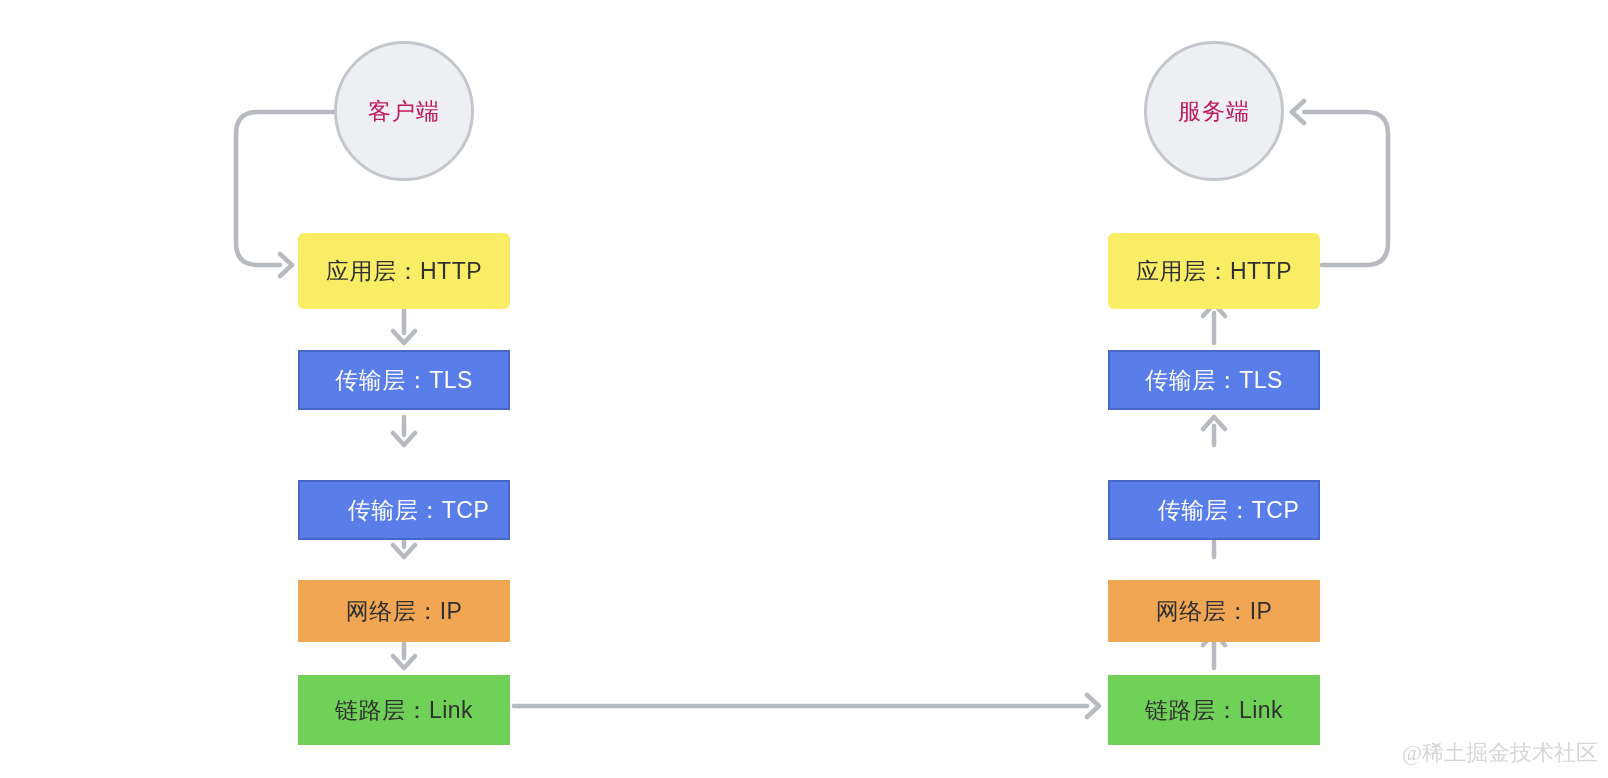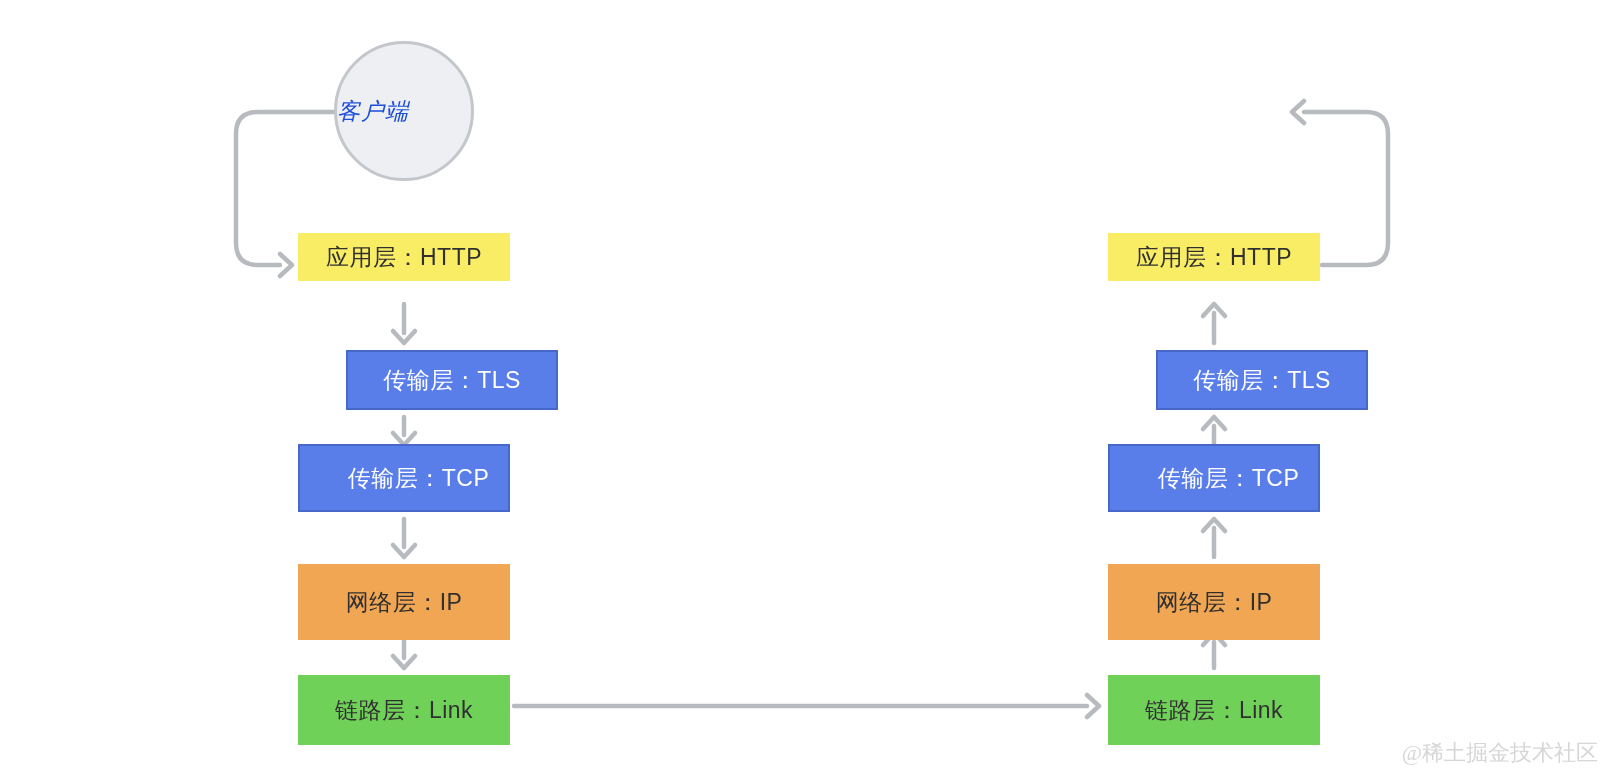--- a/index.html
+++ b/index.html
@@ -31,45 +31,44 @@
   .node-circle {
     position: absolute;
     width: 140px;
     height: 140px;
     border-radius: 50%;
     background: var(--circle_fill, #edeff2);
     border: 3px solid var(--circle_border, #c3c7cc);
     box-sizing: border-box;
     display: flex;
     align-items: center;
-    justify-content: flex-start;
+    justify-content: center;
     font-size: 23px;
-    color: #1d4ed8;
+    color: #be185d;
     letter-spacing: 1px;
-    font-style: italic;
   }
   .node-circle.client { left: 334px; top: 41px; }
   .node-circle.server { left: 1144px; top: 41px; }
   .layer-box {
     position: absolute;
     width: 212px;
     box-sizing: border-box;
     border: 2.5px solid transparent;
     display: flex;
     align-items: center;
     justify-content: center;
     font-size: 23px;
     letter-spacing: 0.5px;
   }
   .col-left  { left: 298px; }
   .col-right { left: 1108px; }
-  .row-app  { top: 233px; height: 48px; }
-  .row-tls  { top: 350px; height: 60px; margin-left: 48px; }
-  .row-tcp  { top: 444px; height: 68px; padding-left: 29px; }
-  .row-ip   { top: 564px; height: 76px; }
+  .row-app  { top: 233px; height: 76px; border-radius: 6px; }
+  .row-tls  { top: 350px; height: 60px; }
+  .row-tcp  { top: 480px; height: 60px; padding-left: 29px; }
+  .row-ip   { top: 580px; height: 62px; }
   .row-link { top: 675px; height: 70px; }
   .watermark {
     position: absolute;
     right: 10px;
     top: 738px;
     font-family: "Liberation Serif", "DejaVu Serif", serif;
     font-size: 22px;
     color: var(--watermark, #d6d6d6);
   }
 </style>
@@ -92,20 +91,23 @@
     <path class="arrow" d="M1214 668 V642 M1203 645 L1214 633 L1225 645"></path>
     <path class="arrow" d="M1214 557 V528 M1203 531 L1214 519 L1225 531"></path>
     <path class="arrow" d="M1214 445 V426 M1203 429 L1214 417 L1225 429"></path>
     <path class="arrow" d="M1214 343 V313 M1203 316 L1214 304 L1225 316"></path>
 
     <path class="arrow" d="M1322 265 H1366 Q1388 265 1388 243 V134 Q1388 112 1366 112 H1304 M1304 101 L1292 112 L1304 123"></path>
   </svg>
 
   <div class="node-circle client">
     <span>客户端</span>
+  </div>
+  <div class="node-circle server">
+    <span>服务端</span>
   </div>
 
   <div class="layer-box col-left row-app" style="background: rgb(248, 237, 100); border-color: rgb(248, 237, 100); color: rgb(48, 48, 48);">
     <span>应用层：HTTP</span>
   </div>
   <div class="layer-box col-left row-tls" style="background: rgb(89, 126, 234); border-color: rgb(71, 103, 201); color: rgb(255, 255, 255);">
     <span>传输层：TLS</span>
   </div>
   <div class="layer-box col-left row-tcp" style="background: rgb(89, 126, 234); border-color: rgb(71, 103, 201); color: rgb(255, 255, 255);">
     <span>传输层：TCP</span>

